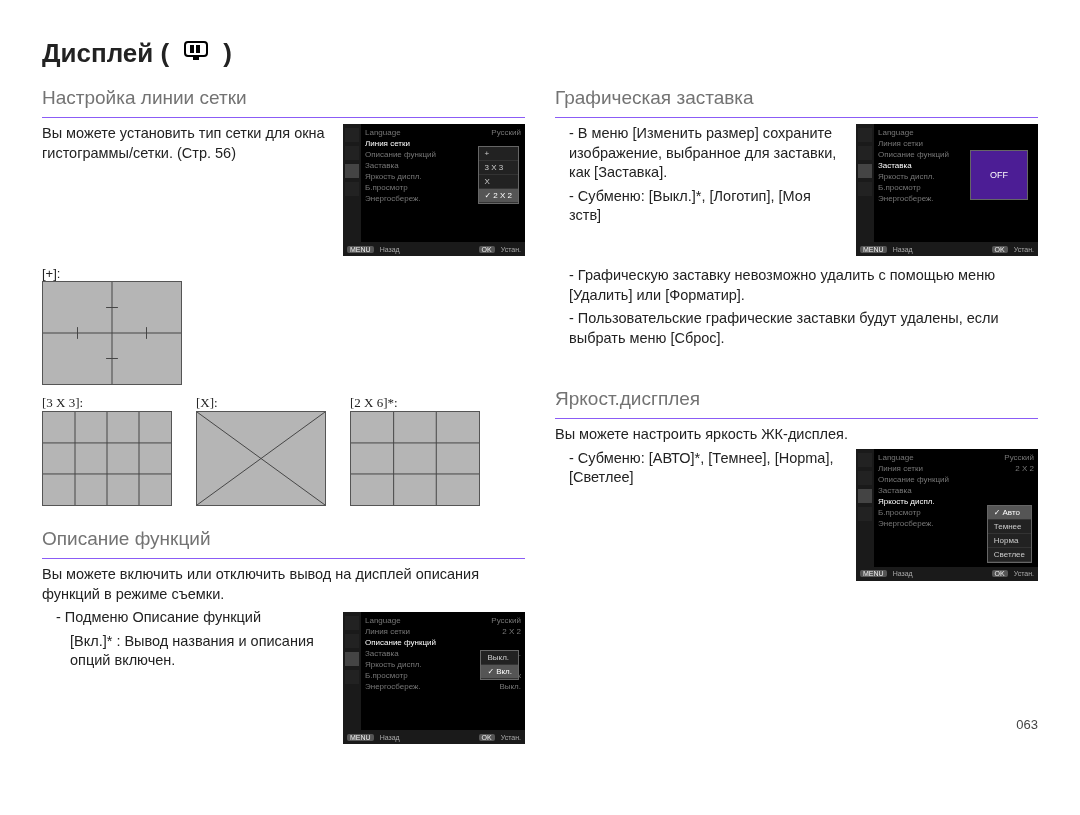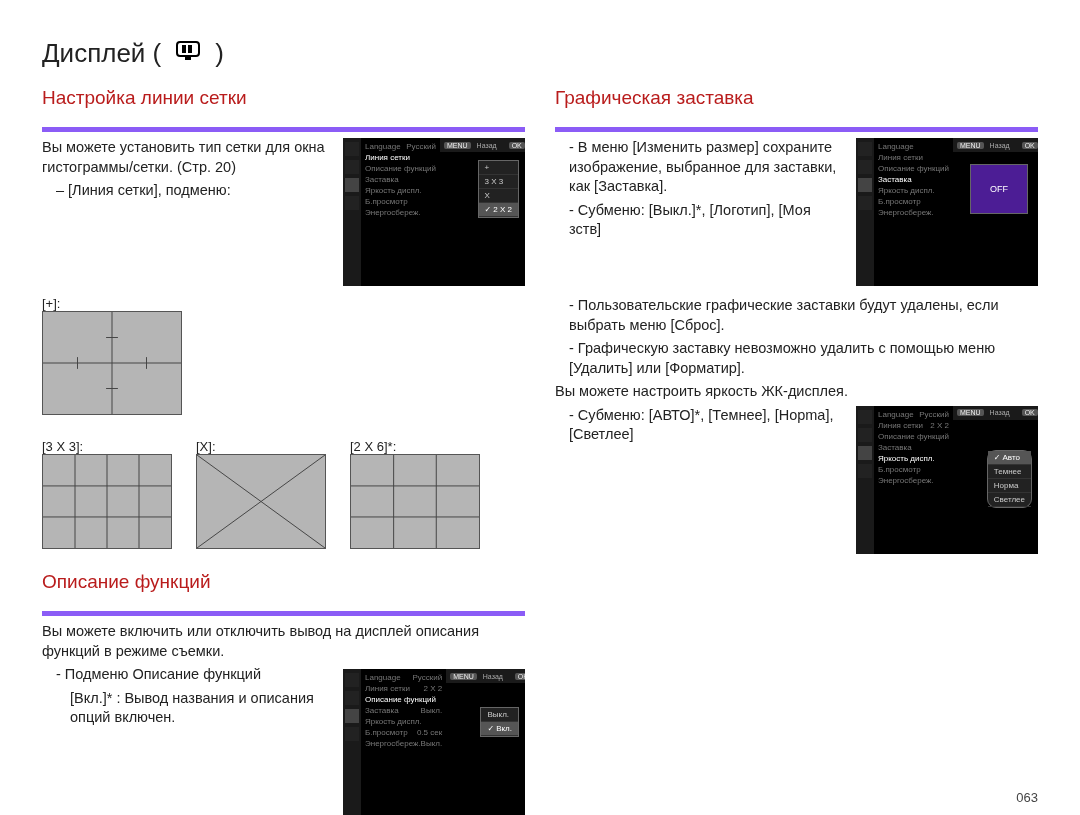--- a/index.html
+++ b/index.html
@@ -11,44 +11,44 @@
     width: 1080px;
     height: 815px;
     box-sizing: border-box;
   }
   .page {
     padding: 38px 42px 0 42px;
     box-sizing: border-box;
   }
   .main-title {
     font-size: 26px;
-    font-weight: normal;
+    font-weight: bold;
     margin: 0 0 10px 0;
     display: flex;
     align-items: flex-start;
     gap: 12px;
   }
   .display-icon {
     display: inline-block;
     vertical-align: middle;
     margin: 0 2px;
   }
   .columns {
     display: flex;
     gap: 30px;
   }
   .col {
     flex: 1;
     min-width: 0;
   }
   .section-title {
     font-size: 19px;
-    color: #b91c1c;
-    border-bottom: 5px solid #8b5cf6;
-    padding-bottom: 18px;
+    color: #737373;
+    border-bottom: 1px solid #8b5cf6;
+    padding-bottom: 8px;
     margin: 8px 0 6px 0;
   }
   .body-text {
     font-size: 14.5px;
     line-height: 1.35;
     margin: 4px 0;
   }
   .sub-indent {
     margin-left: 14px;
   }
@@ -71,29 +71,29 @@
     border: 1px solid #555;
     position: relative;
     box-sizing: border-box;
   }
   .grid-box.small {
     width: 140px;
     height: 104px;
   }
   .cam-ui {
     width: 182px;
-    height: 148px;
+    height: 132px;
     background: #000;
     color: #999;
     font-size: 8px;
     position: relative;
     box-sizing: border-box;
     overflow: hidden;
     display: flex;
-    flex-direction: row;
+    flex-direction: column;
   }
   .cam-ui .main-area {
     flex: 1;
     display: flex;
   }
   .cam-ui .left-panel {
     width: 18px;
     background: #1a1a1a;
     display: flex;
     flex-direction: column;
@@ -263,42 +263,41 @@
       </div>
       <div class="footer">
         <span class="btn">MENU</span>
             <span>Назад</span>
         <span style="flex:1"></span>
         <span class="btn">OK</span>
             <span>Устан.</span>
       </div>
     </div>
 
-    <p class="body-text">Вы можете установить тип сетки для окна гистограммы/сетки. (Стр. 20)</p>
-    <p class="body-text sub-indent">– [Линия сетки], подменю:</p>
+    <p class="body-text">Вы можете установить тип сетки для окна гистограммы/сетки. (Стр. 56)</p>
 
     <div class="clear"></div>
 
     <div class="grid-row">
       <div class="grid-cell">
         <span class="small-label">[+]:</span>
         <div class="grid-box small">
           <svg width="100%" height="100%" viewBox="0 0 140 104" preserveAspectRatio="none">
             <line x1="70" y1="0" x2="70" y2="104" stroke="#444" stroke-width="1"></line>
             <line x1="0" y1="52" x2="140" y2="52" stroke="#444" stroke-width="1"></line>
             <line x1="64" y1="26" x2="76" y2="26" stroke="#444"></line>
                 <line x1="64" y1="78" x2="76" y2="78" stroke="#444"></line>
             <line x1="35" y1="46" x2="35" y2="58" stroke="#444"></line>
                 <line x1="105" y1="46" x2="105" y2="58" stroke="#444"></line>
           </svg>
         </div>
       </div>
     </div>
 
-    <div class="grid-row" style="margin-top:24px;">
+    <div class="grid-row" style="margin-top:10px;font-family:Liberation Serif, serif;">
       <div class="grid-cell">
         <span class="small-label">[3 X 3]:</span>
         <div class="grid-box">
           <svg width="100%" height="100%" viewBox="0 0 130 95" preserveAspectRatio="none">
             <line x1="32.5" y1="0" x2="32.5" y2="95" stroke="#444"></line>
                 <line x1="65" y1="0" x2="65" y2="95" stroke="#444"></line>
                 <line x1="97.5" y1="0" x2="97.5" y2="95" stroke="#444"></line>
             <line x1="0" y1="31.6" x2="130" y2="31.6" stroke="#444"></line>
                 <line x1="0" y1="63.3" x2="130" y2="63.3" stroke="#444"></line>
           </svg>
@@ -430,23 +429,24 @@
             <span>Назад</span>
         <span style="flex:1"></span>
         <span class="btn">OK</span>
             <span>Устан.</span>
       </div>
     </div>
 
     <div class="body-text sub-indent">- В меню [Изменить размер] сохраните изображение, выбранное для заставки, как [Заставка].</div>
     <div class="body-text sub-indent">- Субменю: [Выкл.]*, [Логотип], [Моя зств]</div>
     <div class="clear"></div>
+    <div class="body-text sub-indent">- Графическую заставку невозможно удалить с помощью меню [Удалить] или [Форматир].</div>
     <div class="body-text sub-indent">- Пользовательские графические заставки будут удалены, если выбрать меню [Сброс].</div>
-    <div class="body-text sub-indent">- Графическую заставку невозможно удалить с помощью меню [Удалить] или [Форматир].</div>
-
+
+    <div class="section-title" style="margin-top:40px;">Яркост.дисгплея</div>
     <p class="body-text">Вы можете настроить яркость ЖК-дисплея.</p>
 
     <div class="cam-ui hangright">
       <div class="main-area">
         <div class="left-panel">
           <div class="tab"></div>
               <div class="tab"></div>
               <div class="tab active"></div>
               <div class="tab"></div>
         </div>
@@ -469,21 +469,21 @@
                 <span class="lbl">Яркость диспл.</span>
               </div>
           <div class="menu-row">
                 <span class="lbl">Б.просмотр</span>
               </div>
           <div class="menu-row">
                 <span class="lbl">Энергосбереж.</span>
               </div>
         </div>
       </div>
-      <div class="popup" style="top:44px;border-radius:9px;">
+      <div class="popup" style="top:56px;">
         <div class="opt sel">Авто</div>
         <div class="opt">Темнее</div>
         <div class="opt">Норма</div>
         <div class="opt">Светлее</div>
       </div>
       <div class="footer">
         <span class="btn">MENU</span>
             <span>Назад</span>
         <span style="flex:1"></span>
         <span class="btn">OK</span>

